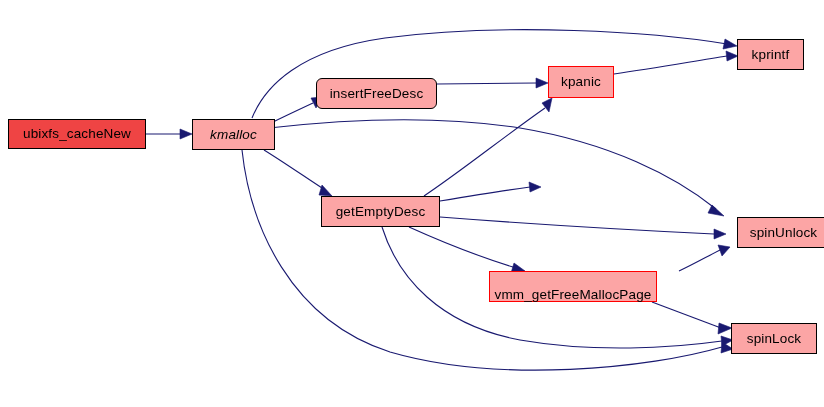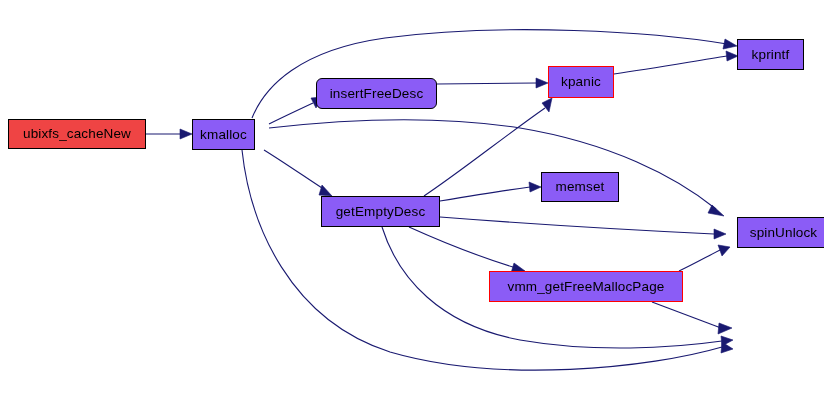--- a/index.html
+++ b/index.html
@@ -31,21 +31,21 @@
     fill: #191970;
     stroke: #191970;
     stroke-width: 0.6;
   }
   .node {
     position: absolute;
     box-sizing: border-box;
     display: flex;
     align-items: center;
     justify-content: center;
-    background: #8b5cf6;
+    background: #fca5a5;
     border: 1.2px solid #000000;
     color: #000000;
     font-size: 13.5px;
     line-height: 1;
     white-space: nowrap;
     letter-spacing: 0.15px;
   }
   .node.red {
     border-color: #ff0000;
   }
@@ -137,46 +137,46 @@
     <g>
       <path class="edge-path" d="M652,302 C676,311 700,320 721,328"></path>
       <polygon class="arrow-head" points="719,323 732,328 718,334"></polygon>
     </g>
   </svg>
 
   <div class="node filled" style="left:8px; top:119px; width:138px; height:30px;">
     <span class="node-label">ubixfs_cacheNew</span>
   </div>
 
-  <div class="node" style="left:192px; top:119px; width:63px; height:31px;">
+  <div class="node" style="left:192px; top:119px; width:83px; height:31px;font-style:italic;">
     <span class="node-label">kmalloc</span>
   </div>
 
   <div class="node" style="left:316px; top:78px; width:121px; height:31px;border-radius:6px;">
     <span class="node-label">insertFreeDesc</span>
   </div>
 
   <div class="node red" style="left:548px; top:66px; width:66px; height:32px;align-items:center;">
     <span class="node-label">kpanic</span>
   </div>
 
   <div class="node" style="left:737px; top:39px; width:67px; height:31px;">
     <span class="node-label">kprintf</span>
   </div>
 
   <div class="node" style="left:321px; top:196px; width:119px; height:31px;text-align:right;">
     <span class="node-label">getEmptyDesc</span>
   </div>
 
-  <div class="node" style="left:541px; top:172px; width:78px; height:30px;">
-    <span class="node-label">memset</span>
-  </div>
 
   <div class="node" style="left:725px; top:217px; width:93px; height:31px;margin-left:12px;">
     <span class="node-label">spinUnlock</span>
   </div>
 
-  <div class="node red" style="left:489px; top:271px; width:194px; height:31px;">
+  <div class="node red" style="left:489px; top:271px; width:168px; height:31px;align-items:flex-end;">
     <span class="node-label">vmm_getFreeMallocPage</span>
   </div>
 
+  <div class="node" style="left:731px; top:323px; width:86px; height:31px;">
+    <span class="node-label">spinLock</span>
+  </div>
 
 </div>
 
 </body></html>

